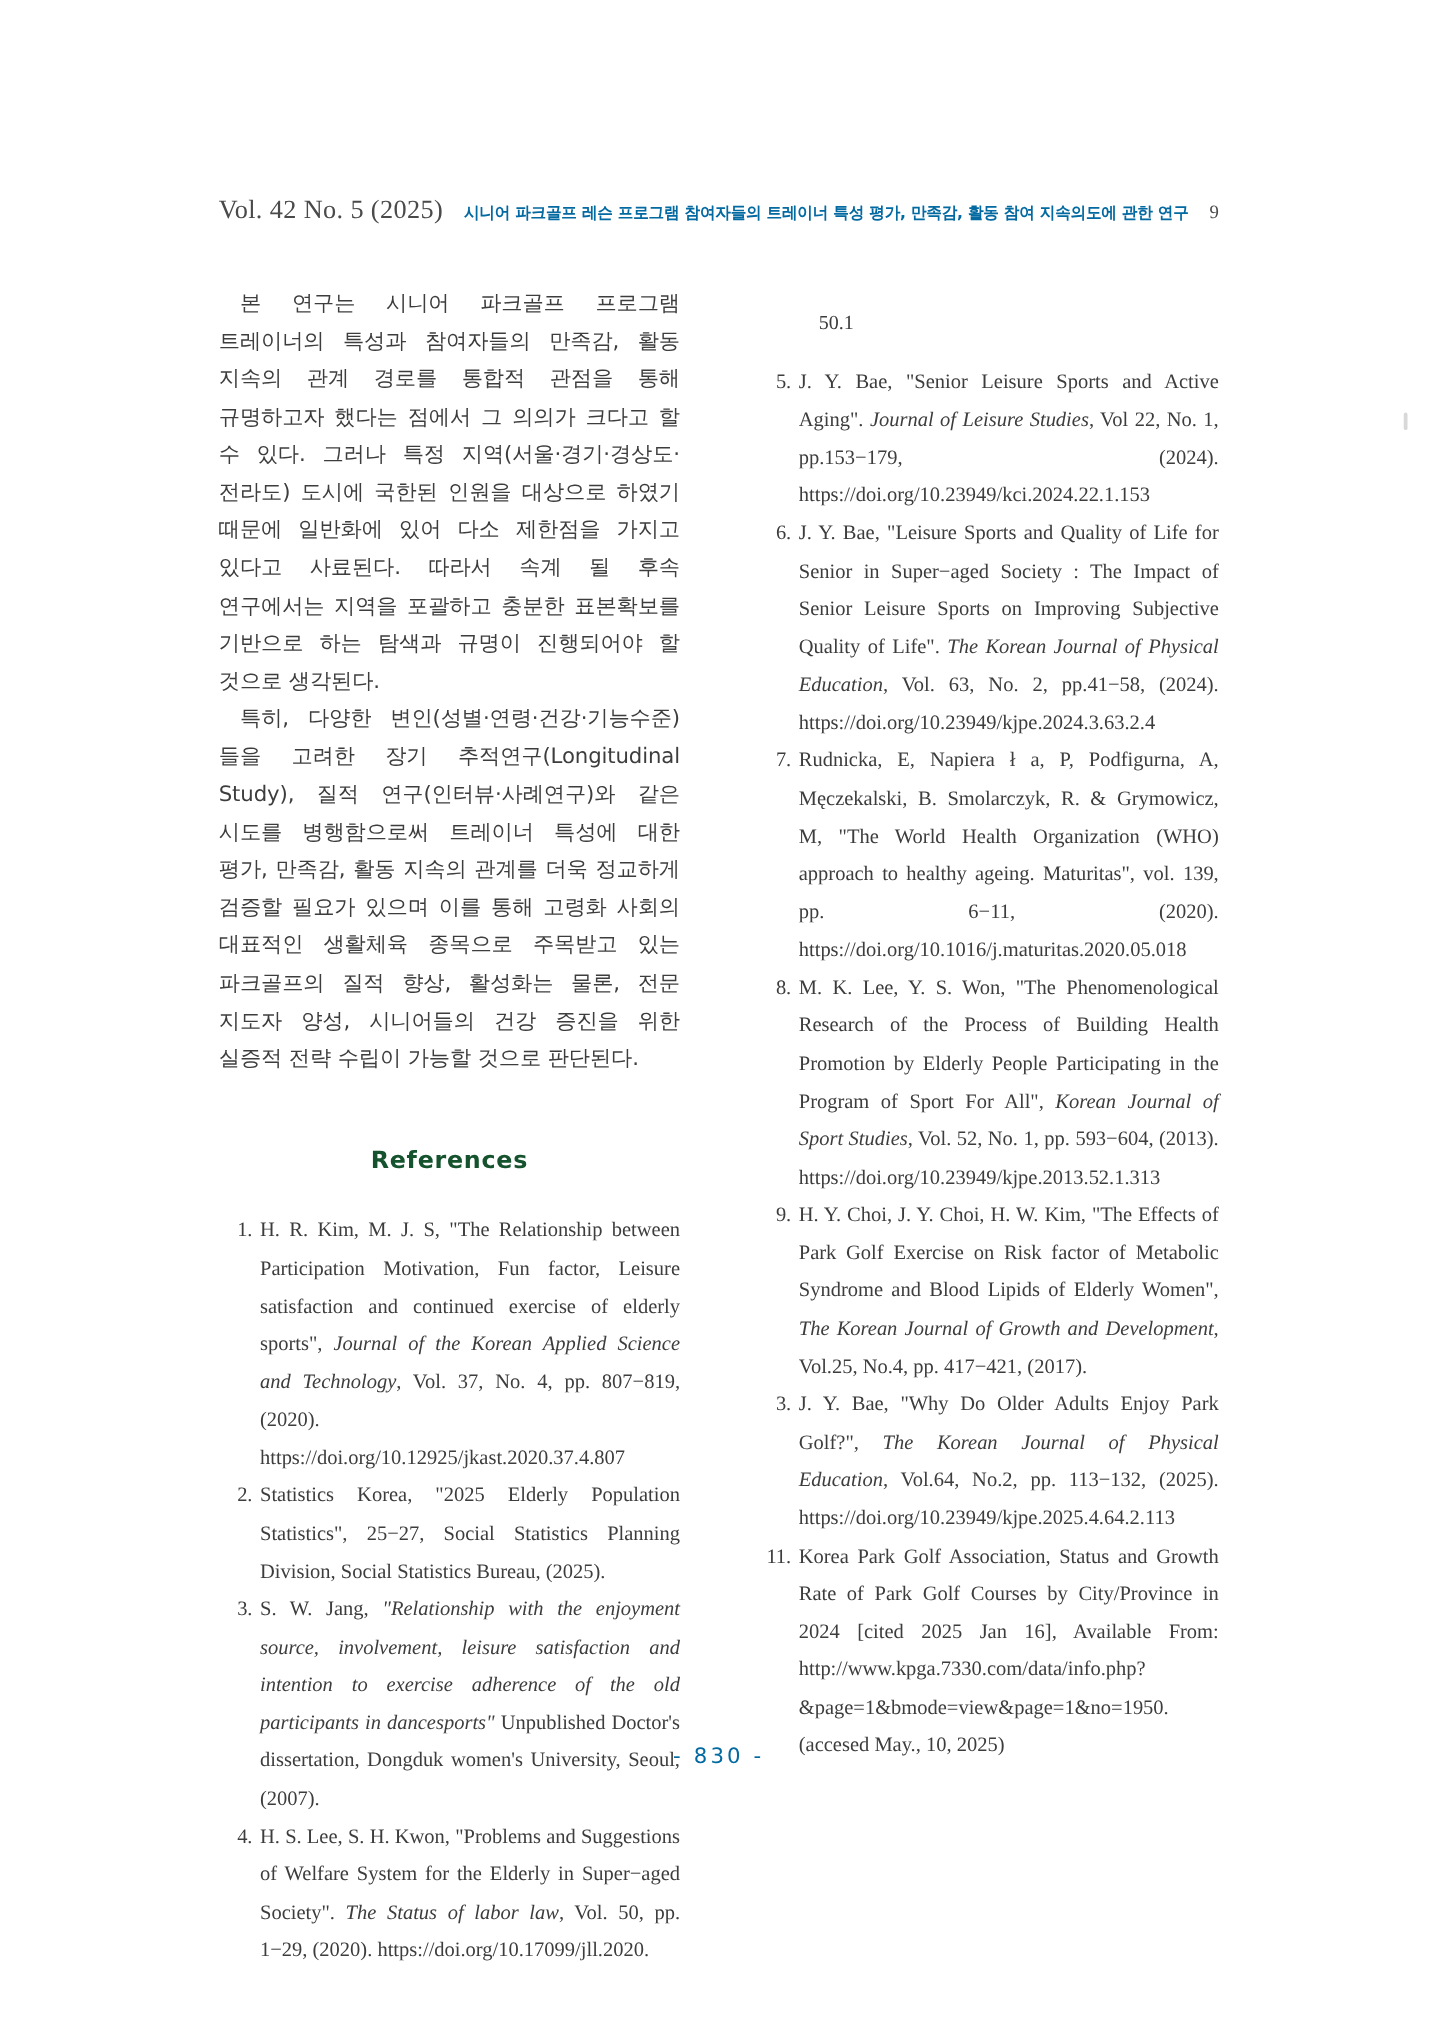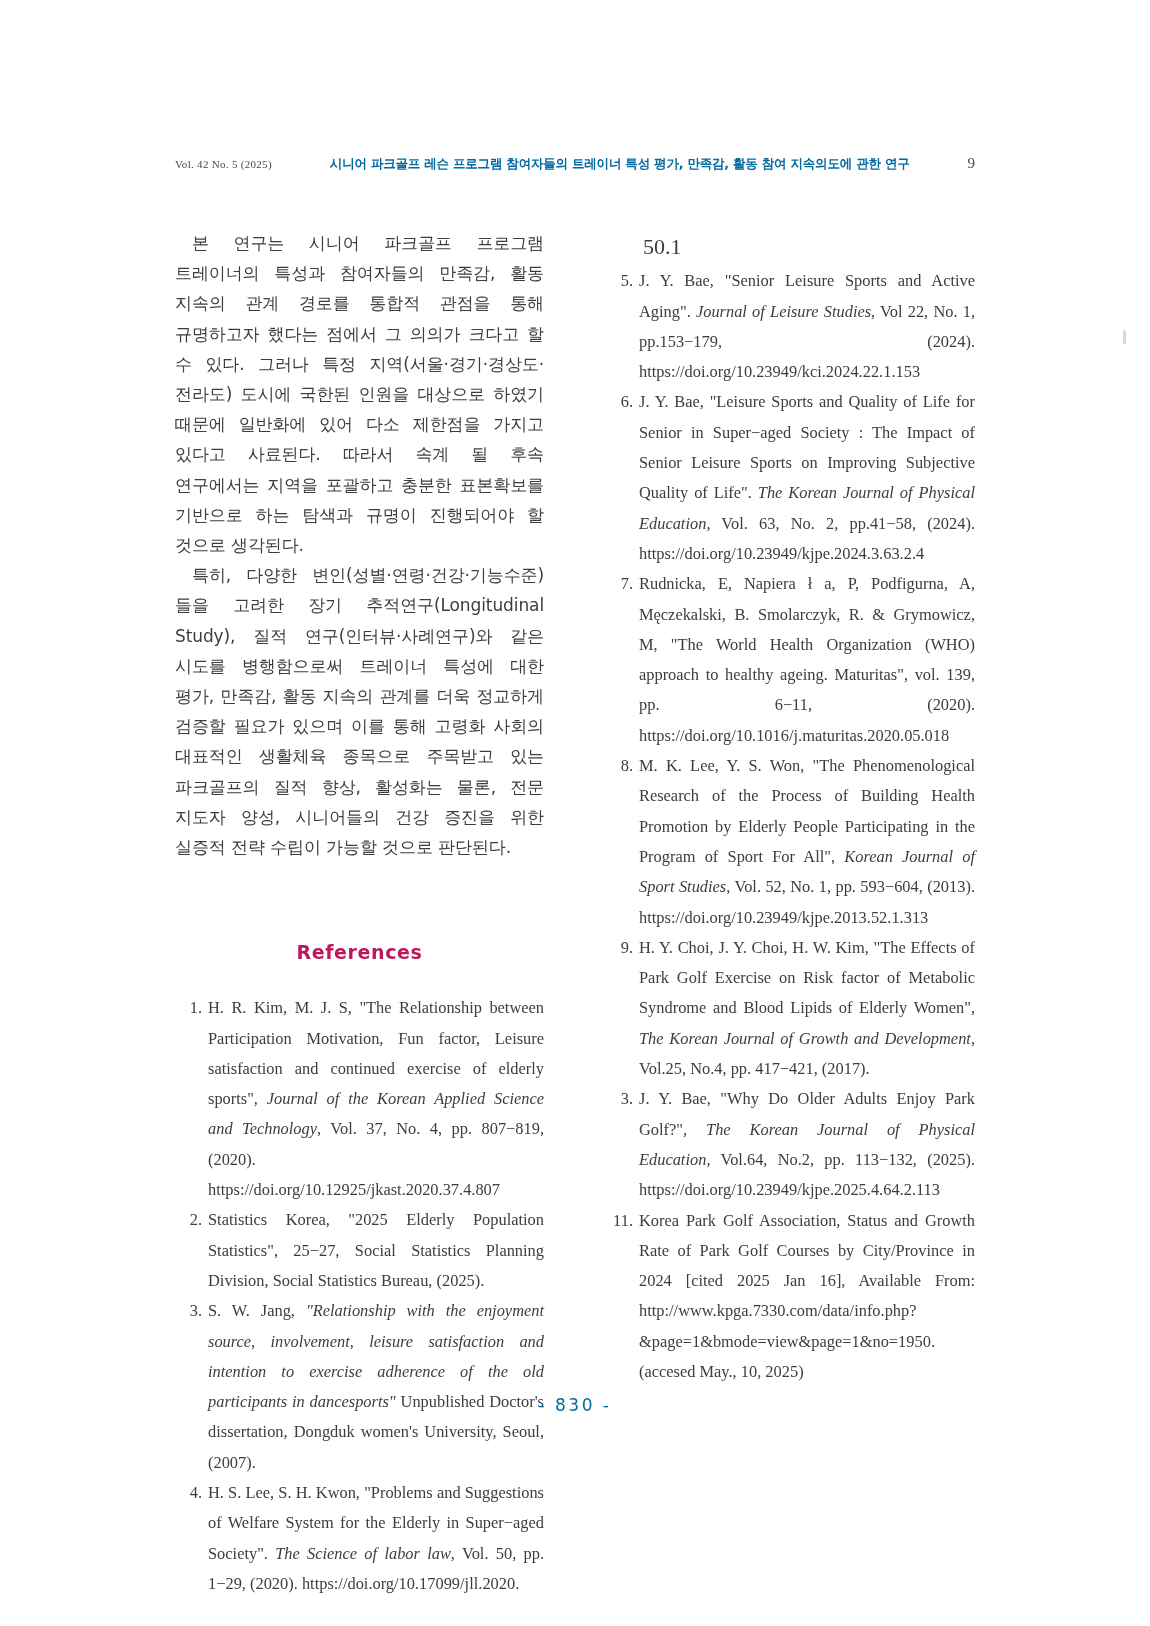--- a/index.html
+++ b/index.html
@@ -22,21 +22,21 @@
   .running-head {
     position: absolute;
     left: 175px;
     top: 155px;
     width: 800px;
     display: flex;
     align-items: baseline;
     color: #4a4a4a;
   }
   .rh-vol {
-    font-size: 11px;
+    font-size: 21px;
     letter-spacing: 0.3px;
     white-space: nowrap;
   }
   .rh-title {
     flex: 1;
     text-align: center;
     font-size: 12.5px;
     font-family: "DejaVu Sans", "Liberation Sans", sans-serif;
     font-weight: 700;
     letter-spacing: -0.2px;
@@ -80,22 +80,22 @@
   }
   .kor-p + .kor-p { margin-top: 0; }
 
   
   .refs-heading {
     font-family: "DejaVu Sans", "Liberation Sans", sans-serif;
     font-weight: 700;
     font-size: 19px;
     text-align: center;
     letter-spacing: 0.6px;
-    color: #be185d;
-    margin-top: 79px;
+    color: #14532d;
+    margin-top: 55px;
     margin-bottom: 30px;
   }
 
   
   ol.ref-list {
     list-style: none;
     margin: 0;
     padding: 0;
   }
   .ref-item {
@@ -115,24 +115,24 @@
     text-align: right;
     font-size: 16.4px;
     line-height: 30.3px;
     color: #3d3d3d;
   }
   .ref-item i, .ref-item em {
   }
   
   .ref-cont {
     padding-left: 33px;
-    font-size: 22px;
+    font-size: 16px;
     line-height: 30.3px;
     color: #3d3d3d;
-    margin: 4px;
+    margin: 16px;
   }
 
   
   .folio {
     position: absolute;
     left: 0;
     right: 0;
     top: 1395px;
     text-align: center;
     font-family: "DejaVu Sans", "Liberation Sans", sans-serif;
@@ -182,21 +182,21 @@
         <li class="ref-item">
           <span class="ref-num">2.</span>
           <span>Statistics Korea, "2025 Elderly Population Statistics", 25−27, Social Statistics Planning Division, Social Statistics Bureau, (2025).</span>
         </li>
         <li class="ref-item">
           <span class="ref-num">3.</span>
           <span>S. W. Jang, <i>"Relationship with the enjoyment source, involvement, leisure satisfaction and intention to exercise adherence of the old participants in dancesports"</i> Unpublished Doctor's dissertation, Dongduk women's University, Seoul, (2007).</span>
         </li>
         <li class="ref-item">
           <span class="ref-num">4.</span>
-          <span>H. S. Lee, S. H. Kwon, "Problems and Suggestions of Welfare System for the Elderly in Super−aged Society". <i>The Science of labor law</i>, Vol. 50, pp. 1−29, (2020). https://doi.org/10.17099/jll.2020.</span>
+          <span>H. S. Lee, S. H. Kwon, "Problems and Suggestions of Welfare System for the Elderly in Super−aged Society". <i>The Status of labor law</i>, Vol. 50, pp. 1−29, (2020). https://doi.org/10.17099/jll.2020.</span>
         </li>
       </ol>
     </div>
 
     <div class="col">
 
       <div class="ref-cont">50.1</div>
 
       <ol class="ref-list">
         <li class="ref-item">

